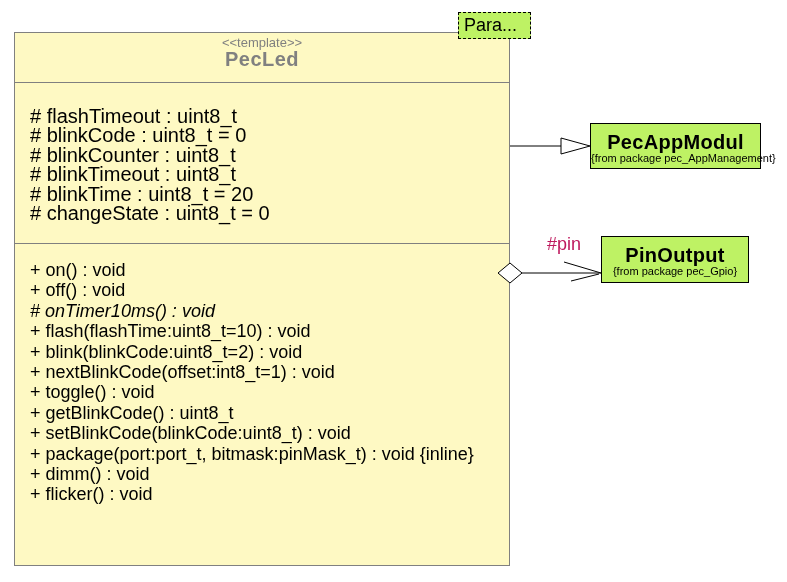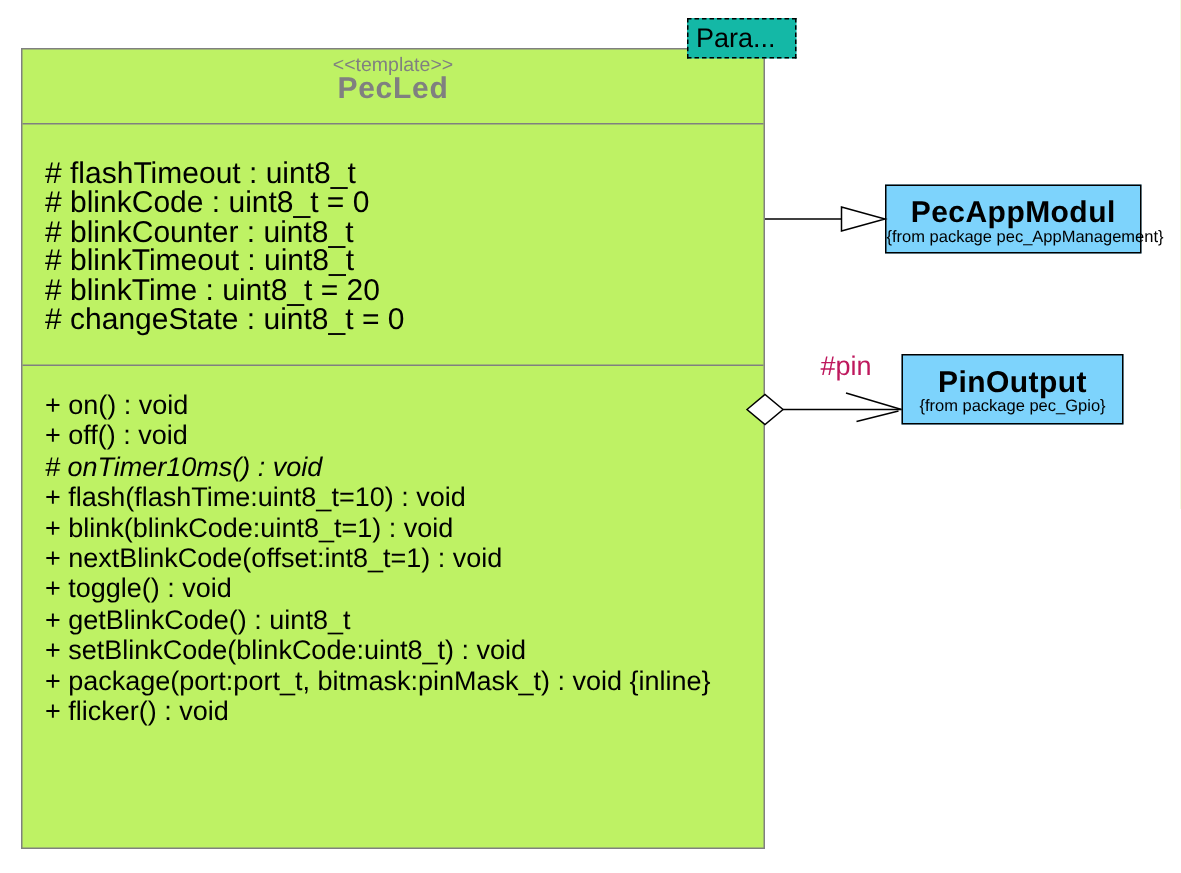--- a/index.html
+++ b/index.html
@@ -12,21 +12,21 @@
     overflow: hidden;
   }
 
   
   .pecled {
     position: absolute;
     left: 14px; top: 32px;
     width: 496px; height: 534px;
     border: 1px solid #808080;
     box-sizing: border-box;
-    background: #bef264;
+    background: #fef9c3;
   }
   .pecled-header {
     height: 50px;
     border-bottom: 1px solid #808080;
     text-align: center;
     box-sizing: border-box;
     padding-top: 3px;
   }
   .stereotype {
     font-size: 13px;
@@ -59,36 +59,36 @@
     white-space: nowrap;
   }
   .italic { font-style: italic; }
 
   
   .param-box {
     position: absolute;
     left: 458px; top: 12px;
     width: 73px; height: 27px;
     border: 1px dashed #000000;
-    background: #14b8a6;
+    background: #bef264;
     box-sizing: border-box;
     font-size: 18px;
     line-height: 25px;
     padding-left: 5px;
     color: #000000;
     white-space: nowrap;
     overflow: hidden;
     z-index: 5;
   }
 
   
   .ext-class {
     position: absolute;
     border: 1px solid #000000;
-    background: #7dd3fc;
+    background: #bef264;
     box-sizing: border-box;
     text-align: center;
     color: #000000;
   }
   .ext-class.appmodul { left: 590px; top: 123px; width: 171px; height: 46px; padding-top: 8px; }
   .ext-class.pinoutput { left: 601px; top: 236px; width: 148px; height: 47px; padding-top: 8px; }
   .ext-name {
     font-size: 20px;
     line-height: 20px;
     font-weight: bold;
@@ -133,26 +133,27 @@
       <div># blinkCounter : uint8_t</div>
       <div># blinkTimeout : uint8_t</div>
       <div># blinkTime : uint8_t = 20</div>
       <div># changeState : uint8_t = 0</div>
     </div>
     <div class="methods">
       <div>+ on() : void</div>
       <div>+ off() : void</div>
       <div class="italic"># onTimer10ms() : void</div>
       <div>+ flash(flashTime:uint8_t=10) : void</div>
-      <div>+ blink(blinkCode:uint8_t=1) : void</div>
+      <div>+ blink(blinkCode:uint8_t=2) : void</div>
       <div>+ nextBlinkCode(offset:int8_t=1) : void</div>
       <div>+ toggle() : void</div>
       <div>+ getBlinkCode() : uint8_t</div>
       <div>+ setBlinkCode(blinkCode:uint8_t) : void</div>
       <div>+ package(port:port_t, bitmask:pinMask_t) : void {inline}</div>
+      <div>+ dimm() : void</div>
       <div>+ flicker() : void</div>
     </div>
   </div>
 
   <div class="param-box">Para...</div>
 
   <svg id="connector-layer" viewBox="0 0 787 582" xmlns="http://www.w3.org/2000/svg">
 
     <g>
       <line x1="510" y1="146" x2="561" y2="146" stroke="#000000" stroke-width="1"></line>

